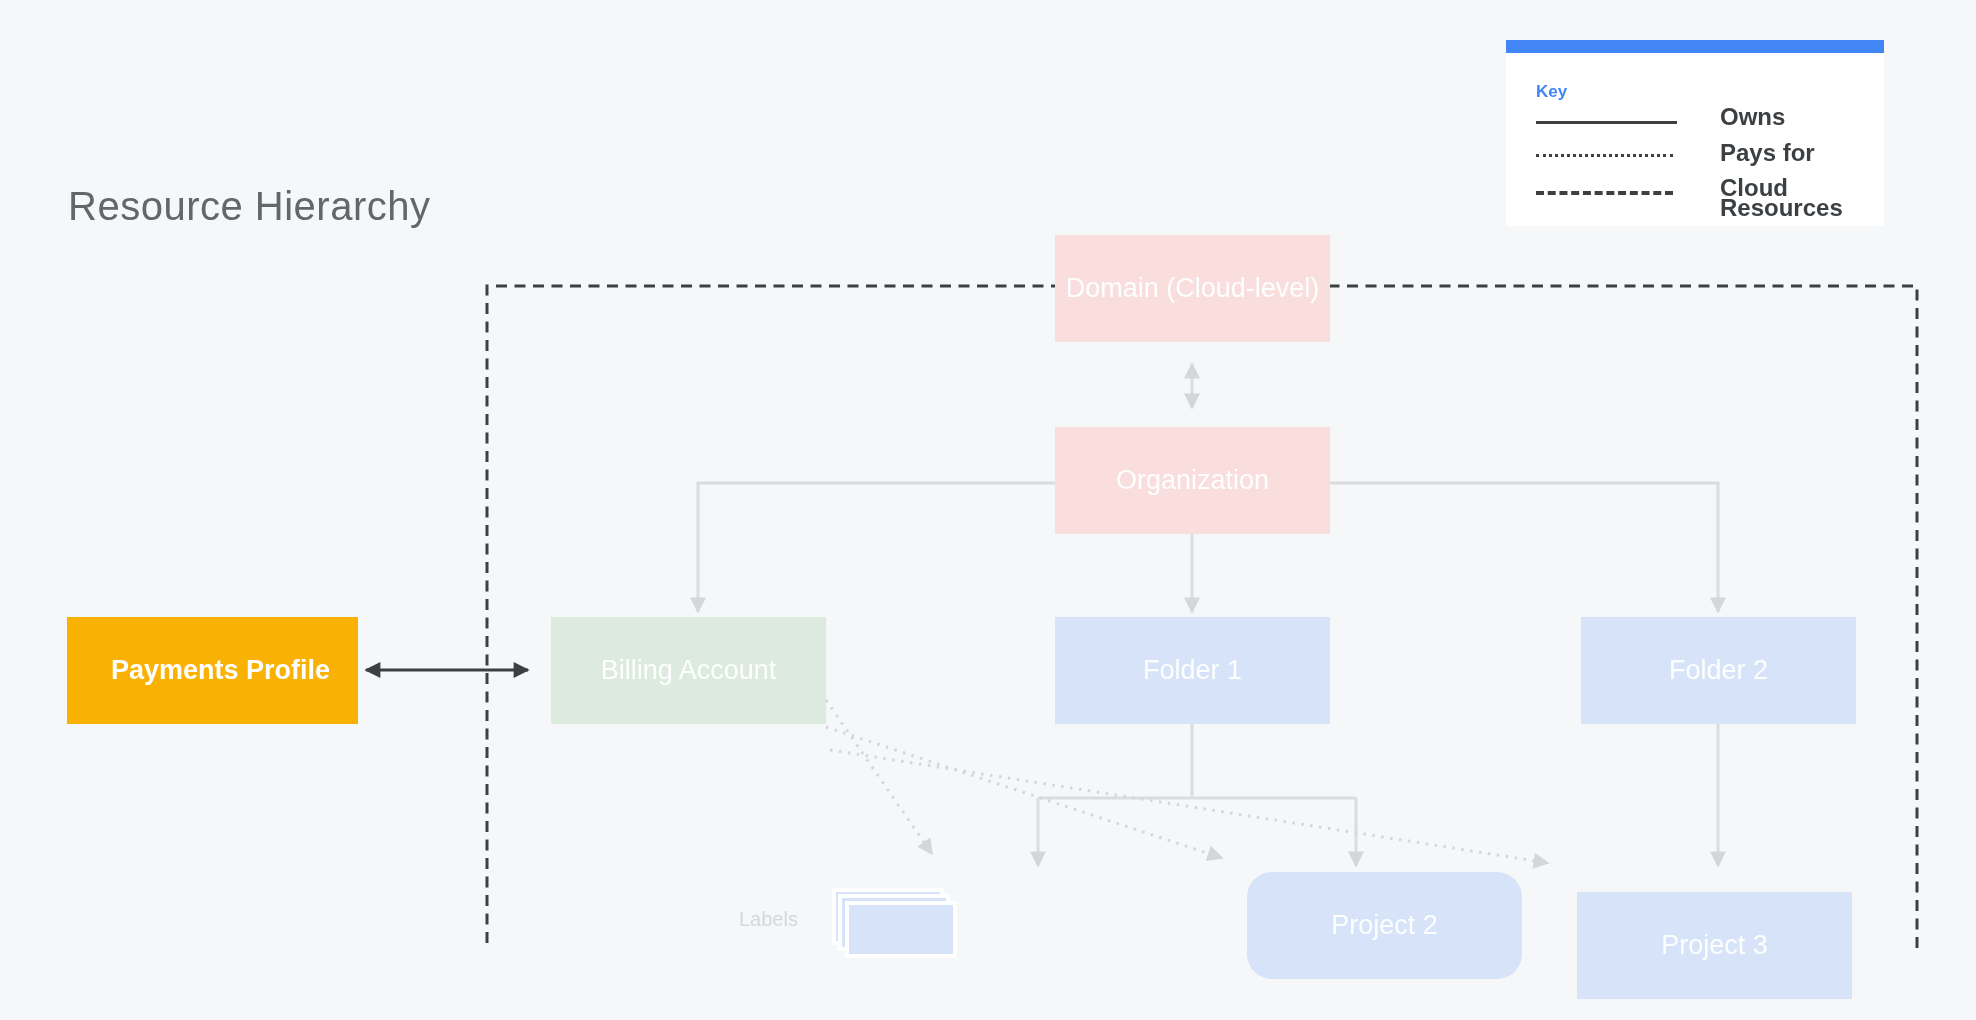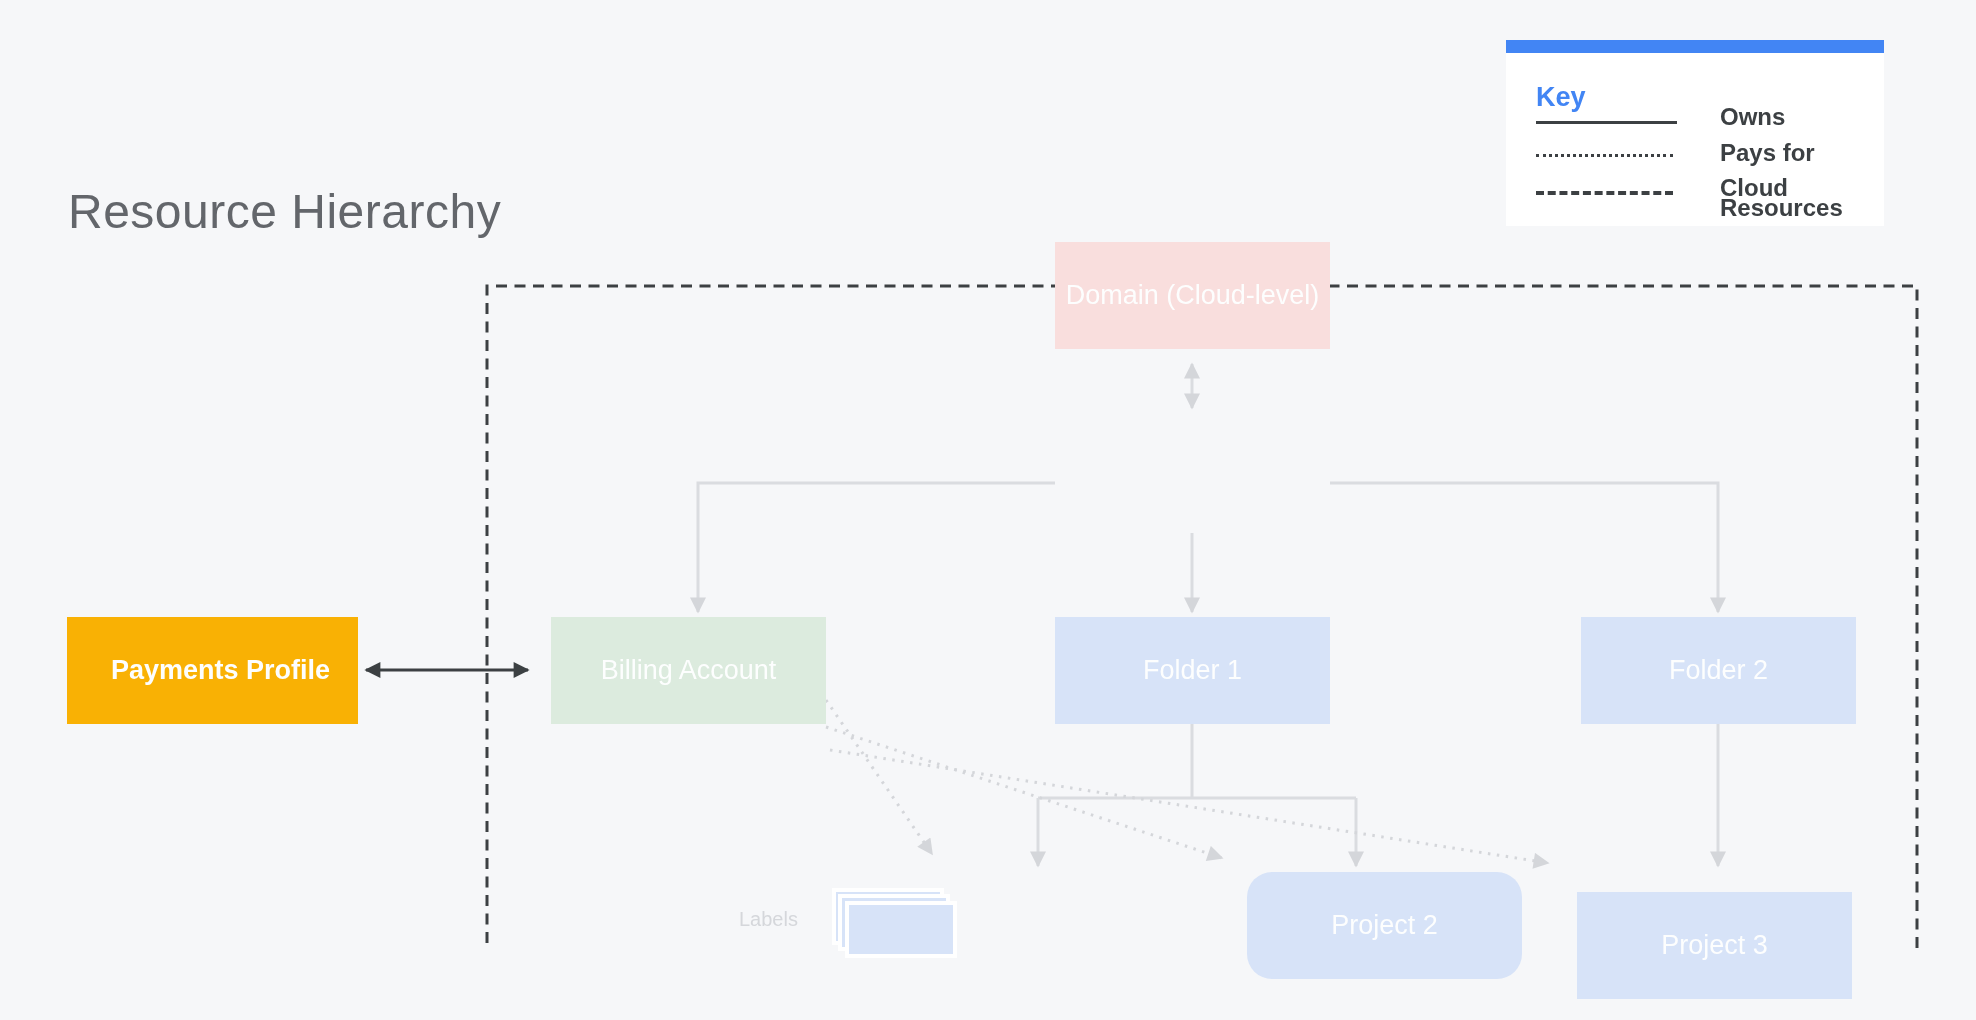--- a/index.html
+++ b/index.html
@@ -13,21 +13,21 @@
     --pays-line:#D4D6DA;
     --dark-line:#3C4043;
     --legend-accent:#4285F4;
     --title-text:#63666B;
     --muted-text:#D5D7DB;
   }
   html,body{margin:0;padding:0;}
   body{font-family:"Liberation Sans","DejaVu Sans",sans-serif;background:var(--background);}
   .canvas{position:relative;width:1976px;height:1020px;background:var(--background);overflow:hidden;}
 
-  .page-title{position:absolute;left:68px;top:184px;font-size:48px;font-weight:400;color:var(--title-text);letter-spacing:0.5px;}
+  .page-title{position:absolute;left:68px;top:184px;font-size:40px;font-weight:400;color:var(--title-text);letter-spacing:0.5px;}
 
   svg.wires{position:absolute;left:0;top:0;z-index:1;}
   .wire-owns{stroke:var(--owns-line);stroke-width:3;fill:none;}
   .wire-pays{stroke:var(--pays-line);stroke-width:3;fill:none;stroke-dasharray:2.5 6.5;}
   .wire-boundary{stroke:var(--dark-line);stroke-width:3;fill:none;stroke-dasharray:11 7.5;}
   .wire-dark{stroke:var(--dark-line);stroke-width:3;fill:none;}
   .mk-light{fill:var(--pays-line);}
   .mk-dark{fill:var(--dark-line);}
 
   .node{position:absolute;width:275px;height:107px;display:flex;align-items:center;justify-content:center;
@@ -36,21 +36,21 @@
   .node.green{background:var(--green-box);}
   .node.blue{background:var(--blue-box);}
   .node.yellow{background:var(--yellow-box);font-weight:bold;padding-left:16px;}
 
   .labels-caption{position:absolute;left:739px;top:908px;font-size:20px;color:var(--muted-text);z-index:3;text-align:center;}
   .labels-stack{position:absolute;left:832px;top:888px;width:132px;height:76px;z-index:3;}
   .labels-stack .card{position:absolute;width:112px;height:57px;background:var(--blue-box);border:4px solid #FFFFFF;box-sizing:border-box;}
 
   .legend{position:absolute;left:1506px;top:40px;width:378px;height:186px;background:#FFFFFF;z-index:5;}
   .legend .bar{position:absolute;left:0;top:0;width:100%;height:13px;background:var(--legend-accent);}
-  .legend .key{position:absolute;left:30px;top:42px;font-size:27px;font-weight:bold;color:var(--legend-accent);}
+  .legend .key{position:absolute;left:30px;top:42px;font-size:17px;font-weight:bold;color:var(--legend-accent);}
   .legend .sample{position:absolute;left:30px;width:141px;height:0;}
   .legend .sample.solid{top:81px;border-top:3px solid var(--dark-line);}
   .legend .sample.dotted{top:114px;width:137px;border-top:3px dotted var(--dark-line);}
   .legend .sample.dashed{top:151px;width:137px;border-top:4px dashed var(--dark-line);}
   .legend .lbl{position:absolute;left:214px;font-size:24px;font-weight:bold;color:var(--dark-line);line-height:20px;}
   .legend .lbl.l1{top:67px;}
   .legend .lbl.l2{top:103px;}
   .legend .lbl.l3{top:138px;width:110px;}
 </style>
 </head>
@@ -81,22 +81,25 @@
     <path class="wire-owns" d="M 1356 798 L 1356 866" marker-end="url(#ah-light)"></path>
     <path class="wire-owns" d="M 1718 724 L 1718 866" marker-end="url(#ah-light)"></path>
 
     <path class="wire-pays" d="M 826 700 L 932 854" marker-end="url(#ah-light)"></path>
     <path class="wire-pays" d="M 826 727 L 1222 858" marker-end="url(#ah-light)"></path>
     <path class="wire-pays" d="M 830 750 L 1548 863" marker-end="url(#ah-light)"></path>
 
     <path class="wire-dark" d="M 366 670 L 528 670" marker-start="url(#ah-dark)" marker-end="url(#ah-dark)"></path>
   </svg>
 
-  <div class="node pink" style="left:1055px;top:242px;">
+  <div class="node pink" style="left:1055px;top:235px;">
       <span>Domain (Cloud-level)</span>
+    </div>
+  <div class="node pink" style="left:1055px;top:427px;">
+      <span>Organization</span>
     </div>
   <div class="node yellow" style="left:67px;top:617px;">
       <span>Payments Profile</span>
     </div>
   <div class="node green" style="left:551px;top:617px;">
       <span>Billing Account</span>
     </div>
   <div class="node blue" style="left:1055px;top:617px;">
       <span>Folder 1</span>
     </div>

